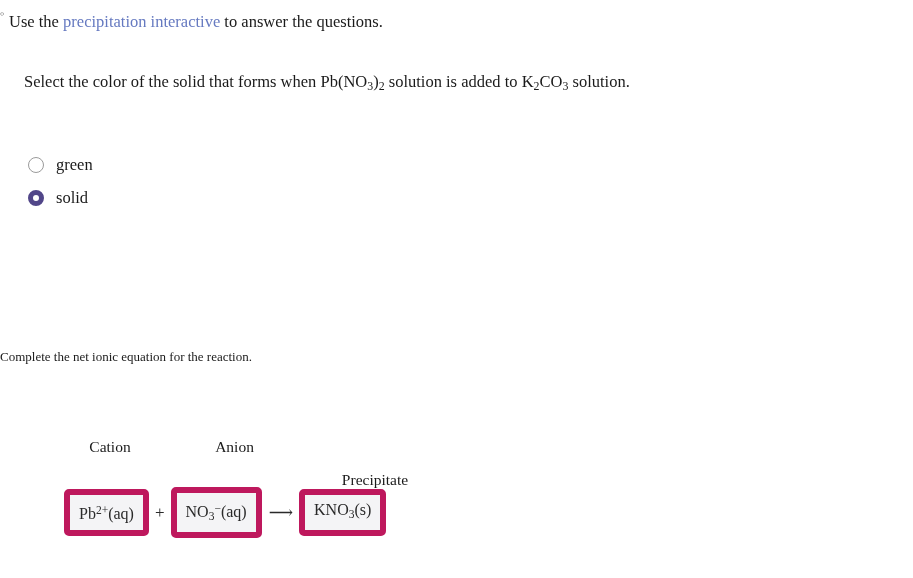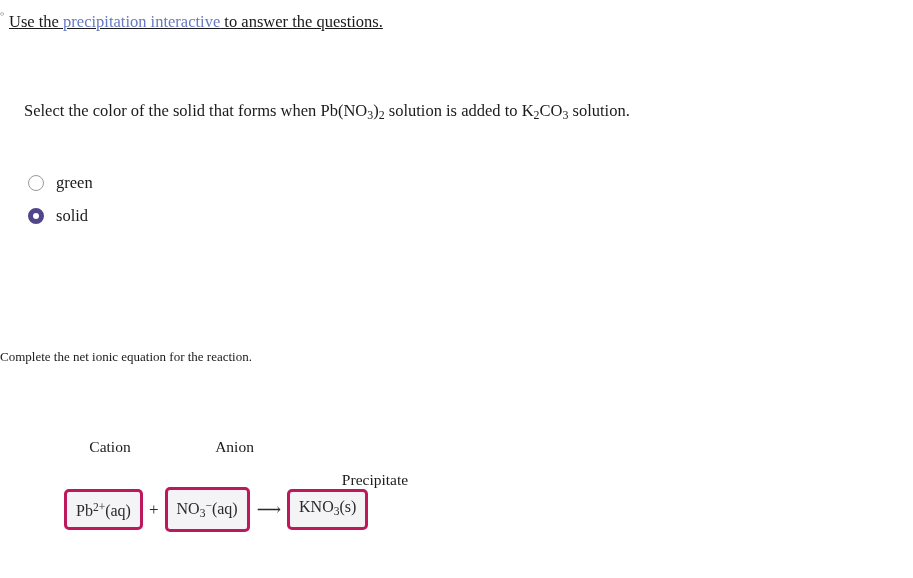--- a/index.html
+++ b/index.html
@@ -18,50 +18,49 @@
   }
 
   
   .intro-line {
     position: absolute;
     left: 0px;
     top: 3px;
     font-size: 16.5px;
     line-height: 22px;
     white-space: nowrap;
-    text-decoration: underline;
   }
   .bullet-stub {
     display: inline-block;
     width: 9px;
     overflow: hidden;
     color: #6a6a6a;
     font-size: 13px;
     vertical-align: 2px;
   }
   .link {
     color: #6579c0;
     text-decoration: none;
     cursor: pointer;
   }
 
   
   .q1-prompt {
     position: absolute;
     left: 24px;
-    top: 100px;
+    top: 71px;
     font-size: 16.5px;
     line-height: 22px;
     white-space: nowrap;
   }
 
   .options {
     position: absolute;
     left: 28px;
-    top: 166px;
+    top: 148px;
   }
   .option-row {
     display: flex;
     align-items: center;
     height: 33px;
     cursor: pointer;
   }
   .radio {
     width: 16px;
     height: 16px;
@@ -110,21 +109,21 @@
   .equation {
     position: absolute;
     left: 64px;
     top: 487px;
     display: flex;
     align-items: center;
     font-size: 16px;
   }
   .eq-box {
     background: #f4f4f6;
-    border: 3px solid #be185d;
+    border: 6px solid #be185d;
     border-radius: 5px;
     padding: 5px 9px 6px 9px;
     color: #2a2a2a;
     font-size: 16px;
     line-height: 20px;
     white-space: nowrap;
     cursor: pointer;
   }
   .eq-op {
     padding: 0 6px;

